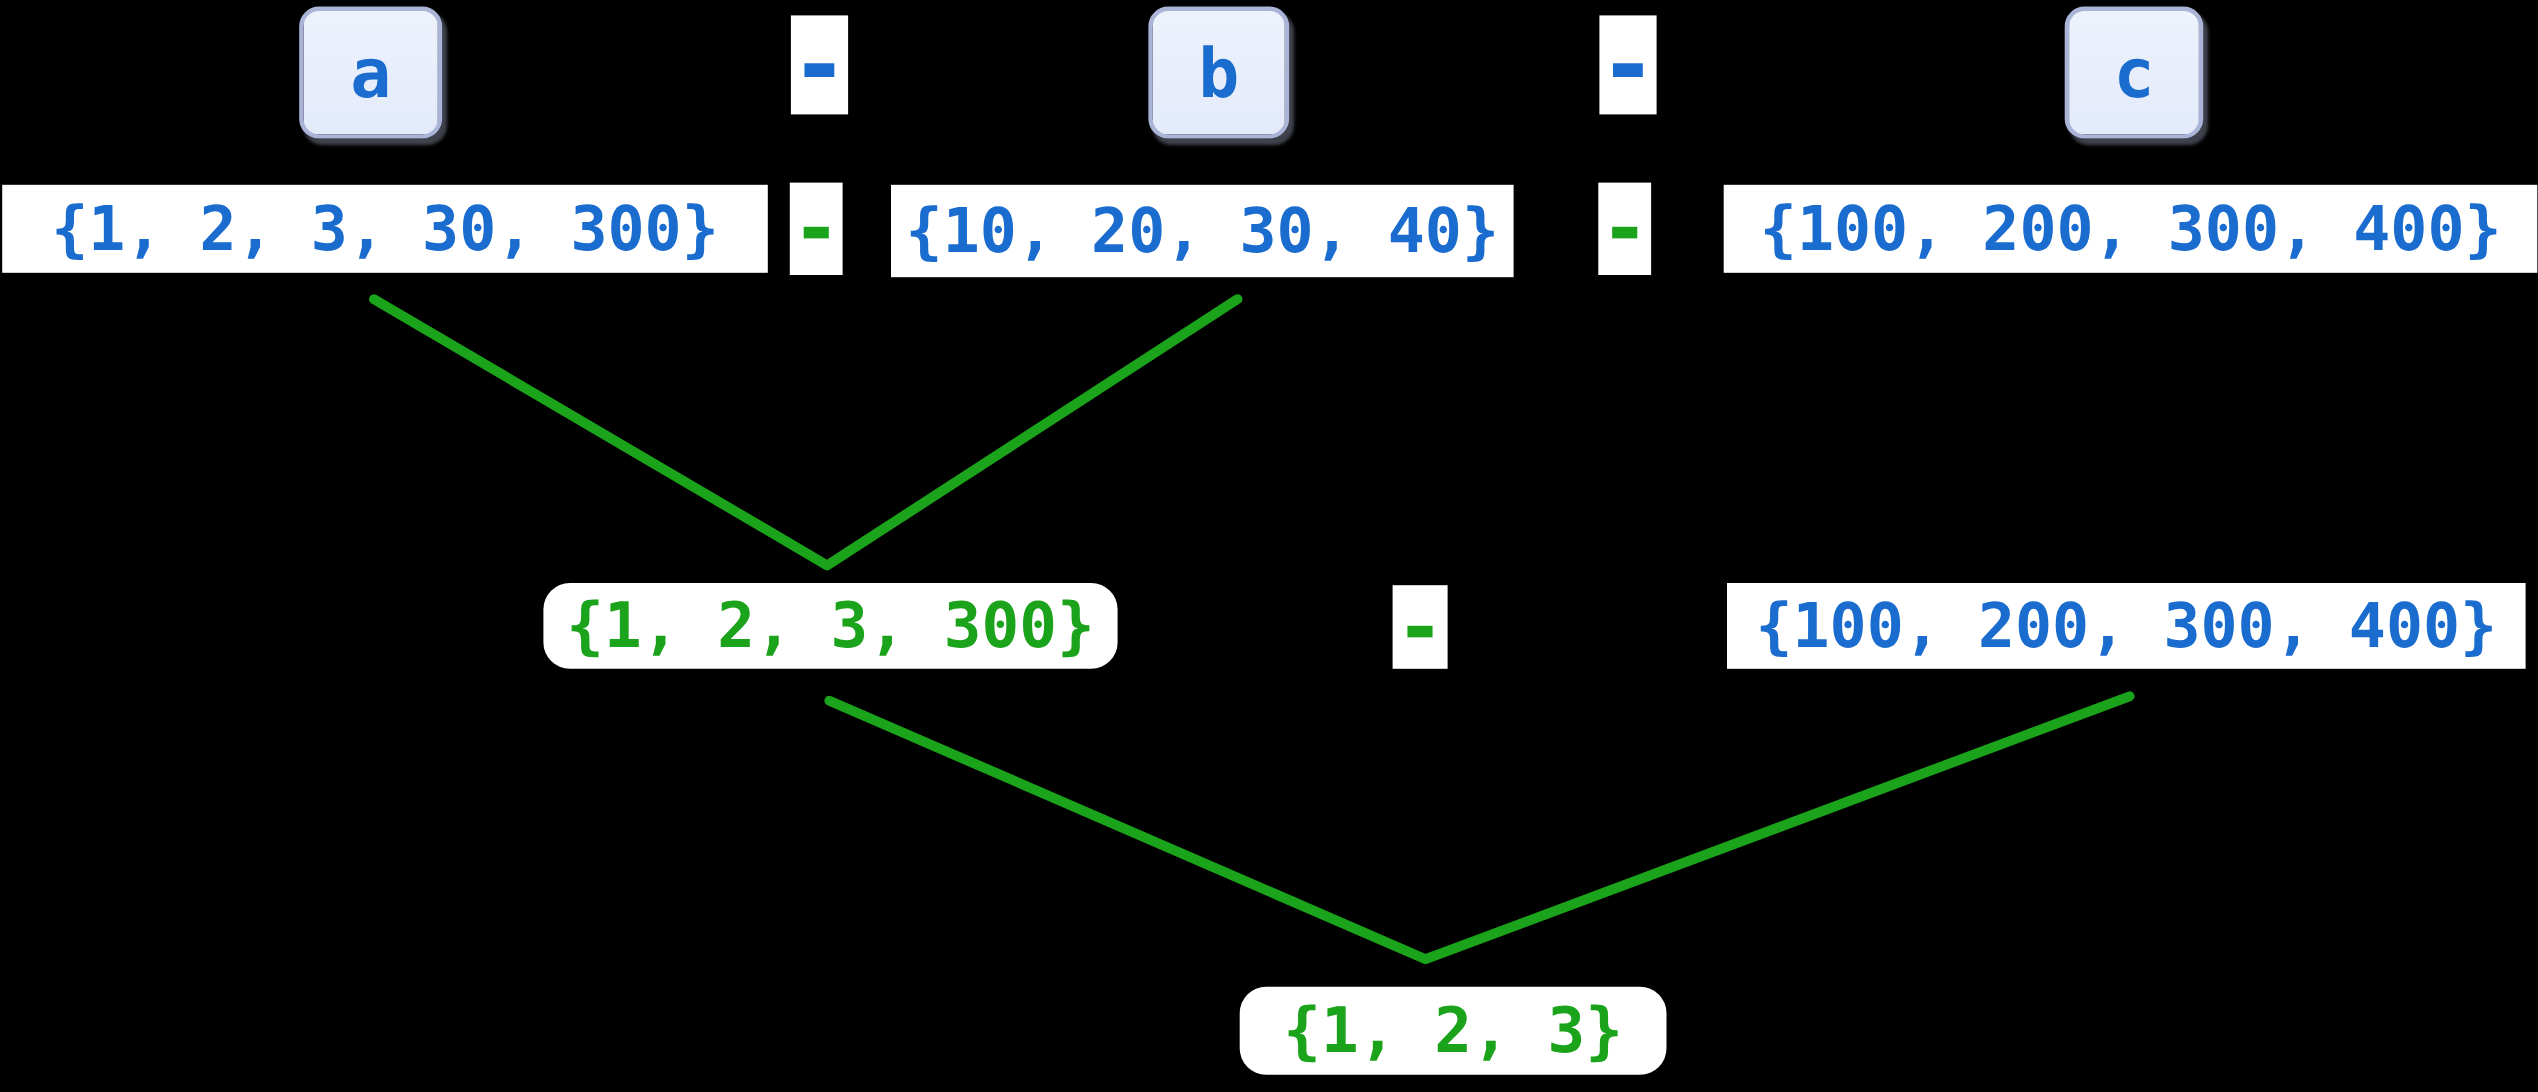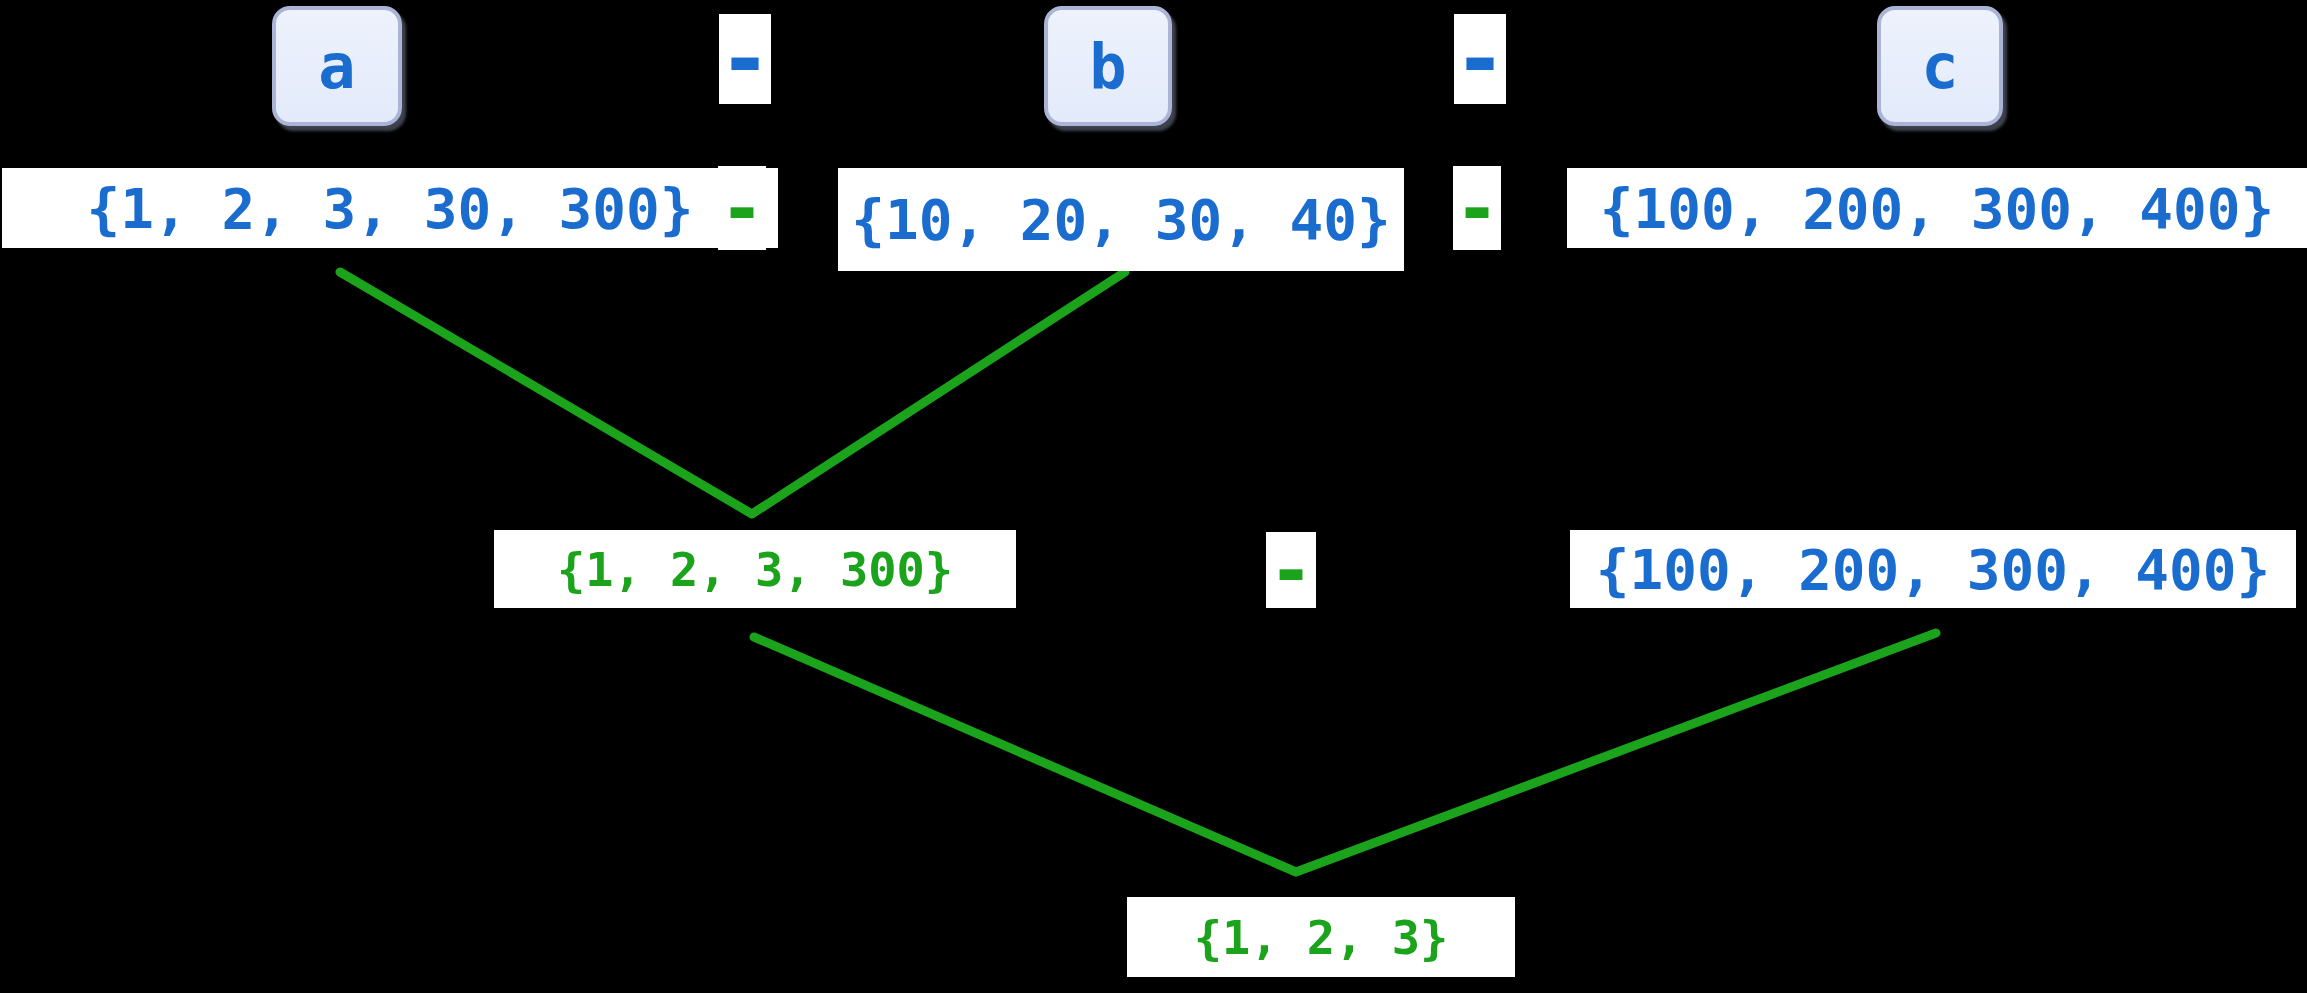--- a/index.html
+++ b/index.html
@@ -31,21 +31,21 @@
     font-size:62px;
     display:flex;align-items:center;justify-content:center;
   }
   .wbox{
     position:absolute;
     background:var(--box_bg);
     display:flex;align-items:center;justify-content:center;
     white-space:pre;
   }
   .set-blue{color:var(--blue);font-size:56px;}
-  .set-green{color:var(--green);font-size:47px;}
+  .set-green{color:var(--green);font-size:57px;border-radius:24px;}
   .dash{line-height:0;}
   .dash-blue{color:var(--blue);font-size:88px;}
   .dash-green{color:var(--green);font-size:74px;}
 </style>
 </head>
 <body>
 
 <div class="canvas">
 
   <svg class="lines" viewBox="0 0 2307 993">
@@ -56,25 +56,25 @@
   <div class="chip" style="left:272px;top:6px;width:122px;height:112px">a</div>
 
   <div class="wbox dash dash-blue" style="left:719px;top:14px;width:52px;height:90px">-</div>
 
   <div class="chip" style="left:1044px;top:6px;width:120px;height:112px">b</div>
 
   <div class="wbox dash dash-blue" style="left:1454px;top:14px;width:52px;height:90px">-</div>
 
   <div class="chip" style="left:1877px;top:6px;width:118px;height:112px">c</div>
 
-  <div class="wbox set-blue" style="left:2px;top:168px;width:776px;height:80px">{1, 2, 3, 30, 300}</div>
+  <div class="wbox set-blue" style="left:2px;top:168px;width:696px;height:80px">{1, 2, 3, 30, 300}</div>
 
   <div class="wbox dash dash-green" style="left:718px;top:166px;width:48px;height:84px">-</div>
 
-  <div class="wbox set-blue" style="left:838px;top:168px;width:566px;height:103px">{10, 20, 30, 40}</div>
+  <div class="wbox set-blue" style="left:810px;top:168px;width:566px;height:84px">{10, 20, 30, 40}</div>
 
   <div class="wbox dash dash-green" style="left:1453px;top:166px;width:48px;height:84px">-</div>
 
   <div class="wbox set-blue" style="left:1567px;top:168px;width:740px;height:80px">{100, 200, 300, 400}</div>
 
   <div class="wbox set-green" style="left:494px;top:530px;width:522px;height:78px">{1, 2, 3, 300}</div>
 
   <div class="wbox dash dash-green" style="left:1266px;top:532px;width:50px;height:76px">-</div>
 
   <div class="wbox set-blue" style="left:1570px;top:530px;width:726px;height:78px">{100, 200, 300, 400}</div>

